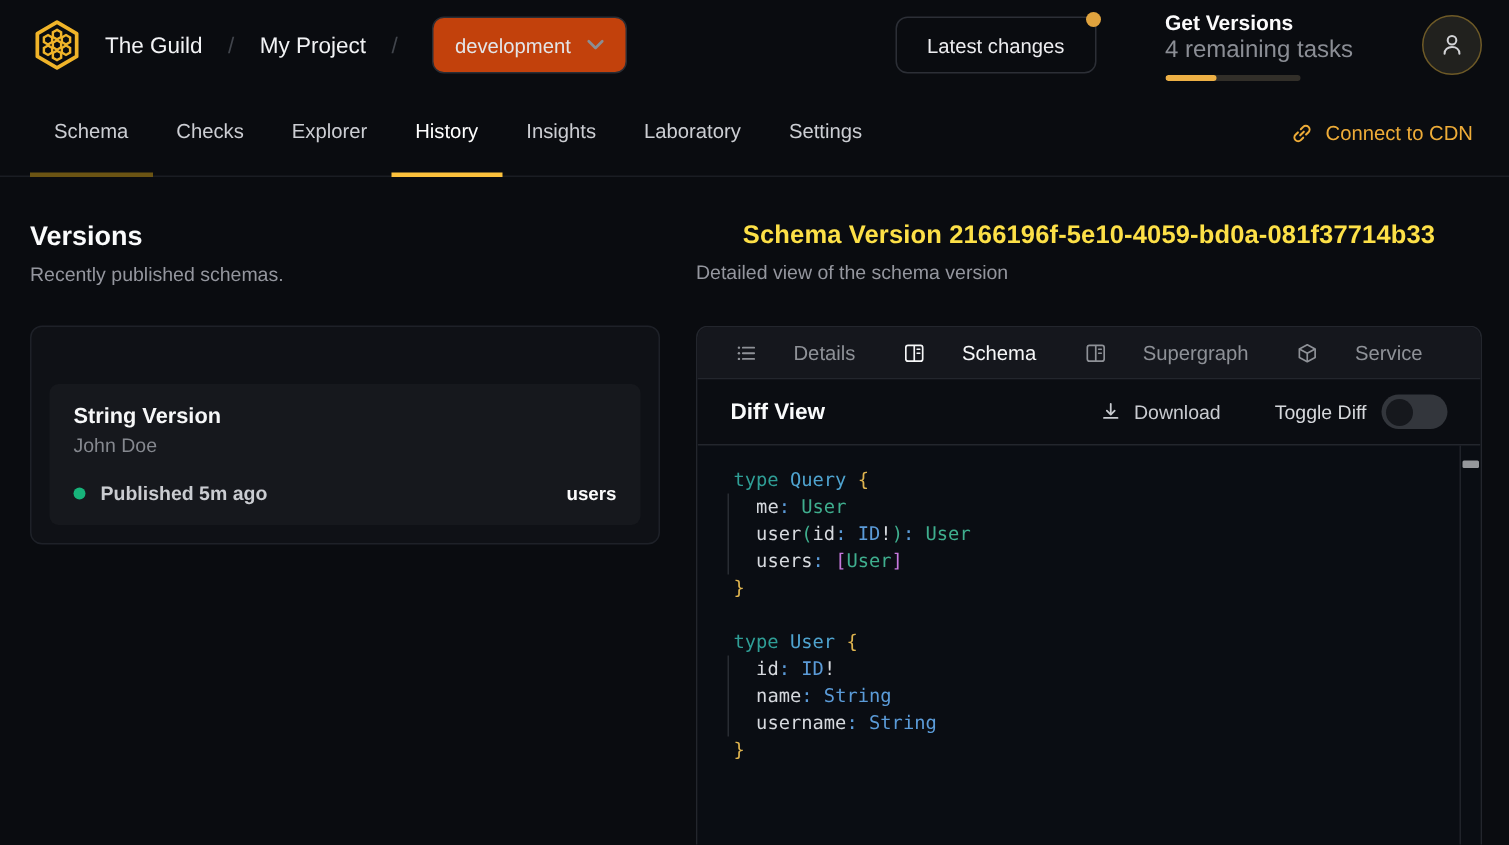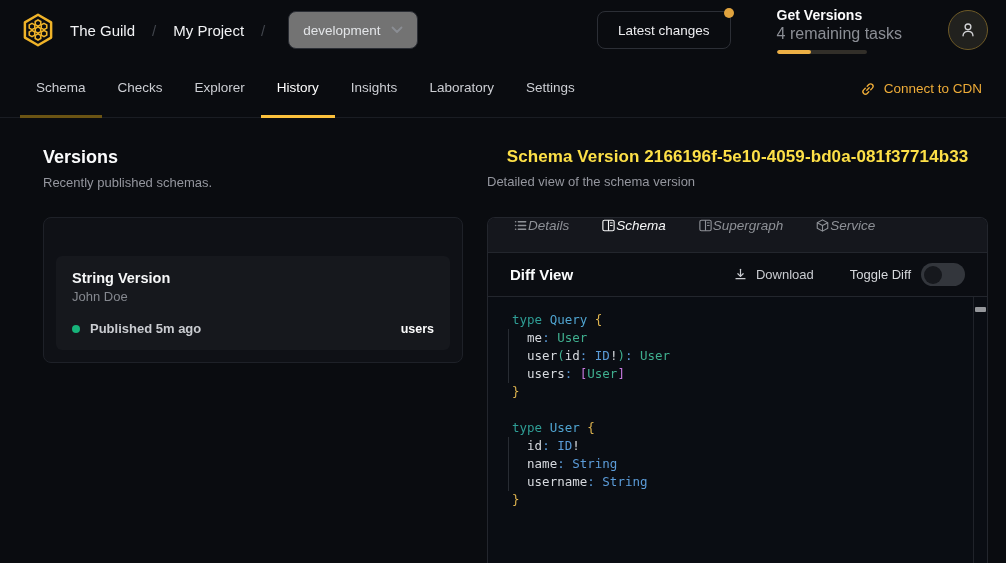--- a/index.html
+++ b/index.html
@@ -11,21 +11,21 @@
     font-size:13px;
   }
   
   .topbar { height:60px; display:flex; align-items:center; padding:0 18px; }
   .logo { width:40px; height:40px; display:flex; align-items:center; justify-content:center; cursor:pointer; }
   .crumbs { display:flex; align-items:center; margin-left:12px; gap:17px; }
   .crumb { color:#f2f3f5; font-size:15px; font-weight:500; cursor:pointer; }
   .crumb-sep { color:#41454c; font-size:15px; }
   .env-select {
     margin-left:6px; display:flex; align-items:center; gap:10px;
-    background:#737373; border:1px solid #2a2d34; border-radius:8px;
+    background:#c2410c; border:1px solid #2a2d34; border-radius:8px;
     height:38px; padding:0 14px; color:#e3e5e8; font-size:13.5px; cursor:pointer;
   }
   .spacer { flex:1; }
   .latest-btn {
     position:relative; height:38px; padding:0 20px; border-radius:8px;
     background:transparent; border:1px solid #2c2f36; color:#ededf0;
     font-size:13.5px; font-family:inherit; cursor:pointer; margin-right:46px;
   }
   .latest-dot { position:absolute; top:-4px; right:-4px; width:10px; height:10px;
     border-radius:50%; background:#e0a33e; }
@@ -40,42 +40,42 @@
   .nav { height:58px; display:flex; align-items:stretch; padding:0 20px;
     border-bottom:1px solid #1a1d23; }
   .nav-tab { display:flex; align-items:center; padding:0 16px; color:#ccced3;
     font-size:13.5px; cursor:pointer; border-bottom:3px solid transparent; margin-bottom:-1px; }
   .nav-tab.active { color:#ffffff; border-bottom-color:#fcc13c; }
   .nav-tab.dim { border-bottom-color:#6b5413; }
   .cdn-link { margin-left:auto; display:flex; align-items:center; gap:8px;
     color:#eeac38; font-size:13.5px; cursor:pointer; padding:0 4px; }
   
   .main { display:flex; }
-  .left-col { width:464px; padding:29px 24px 0 20px; flex-shrink:0;margin-left:23px; }
+  .left-col { width:464px; padding:29px 24px 0 20px; flex-shrink:0; }
   .right-col { flex:1; padding:29px 18px 0 0; min-width:0; }
   .section-title { font-size:18px; font-weight:700; color:#fafbfc; }
   .section-sub { font-size:13px; color:#94969e; margin-top:7px; }
   .detail-title { font-size:17px; font-weight:700; color:#fde047; letter-spacing:.1px;text-align:center; }
   
   .ver-card { margin-top:27px; background:#0f1116; border:1px solid #1e2128;
     border-radius:8px; padding:38px 12px 12px 12px; }
   .ver-item { background:#16181d; border-radius:6px; padding:14px 16px; cursor:pointer; }
   .ver-name { font-size:14.5px; font-weight:600; color:#f6f7f8; }
   .ver-author { font-size:13px; color:#85888f; margin-top:3px; }
   .ver-row { display:flex; align-items:center; margin-top:17px; }
   .pub-dot { width:8px; height:8px; border-radius:50%; background:#17b37a; margin-right:10px; }
   .ver-status { font-size:13px; color:#caccd1;font-weight:bold; }
   .ver-service { margin-left:auto; font-size:12.5px; font-weight:700; color:#fbfbfc; }
   
   .panel { margin-top:28px; border:1px solid #23262d; border-bottom:none;
     border-radius:8px 8px 0 0; overflow:hidden; }
   .panel-tabs { height:35px; background:#15171d; border-bottom:1px solid #23262d;
     display:flex; align-items:center; padding:0 12px; gap:6px; }
-  .ptab { display:flex; align-items:flex-start; gap:0; padding:0 13px; height:100%;
-    color:#8e9197; font-size:13.5px; cursor:pointer;font-style:italic; }
+  .ptab { display:flex; align-items:center; gap:24px; padding:0 13px; height:100%;
+    color:#8e9197; font-size:13.5px; cursor:pointer; }
   .ptab.active { color:#f6f7f8; font-weight:500; }
   .ptab svg { flex-shrink:0; }
   .diff-row { height:43px; display:flex; align-items:center; padding:0 22px; background:#0b0d12; }
   .diff-title { font-size:15px; font-weight:700; color:#fafbfc; }
   .diff-actions { margin-left:auto; display:flex; gap:36px; }
   .dl-btn { display:flex; align-items:center; gap:8px; color:#c9cbd0; font-size:13px;
     background:none; border:none; font-family:inherit; cursor:pointer; }
   .toggle-wrap { display:flex; align-items:center; gap:10px; }
   .toggle-label { font-size:13px; color:#d6d8dc; }
   .toggle { width:44px; height:23px; border-radius:12px; background:#33363c;

